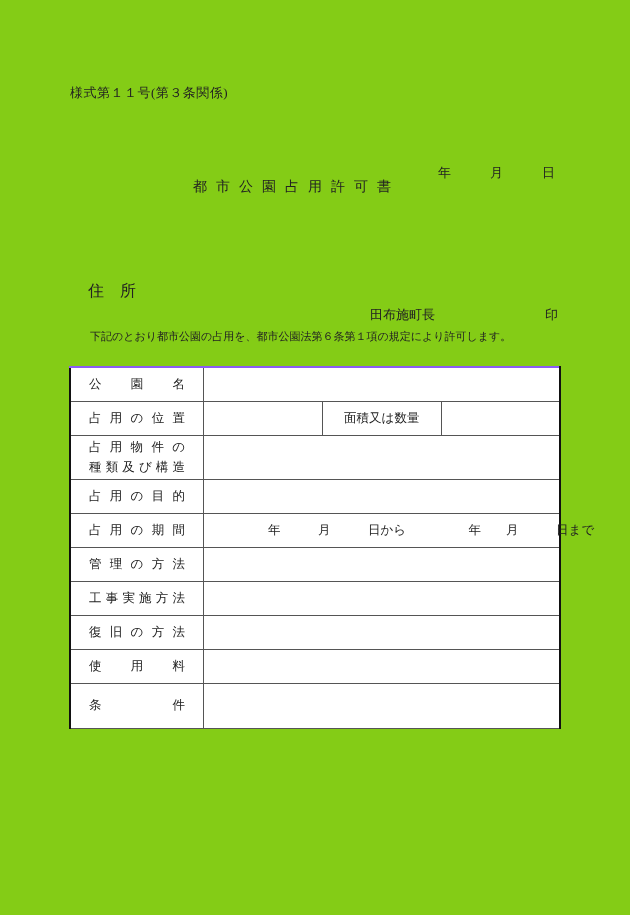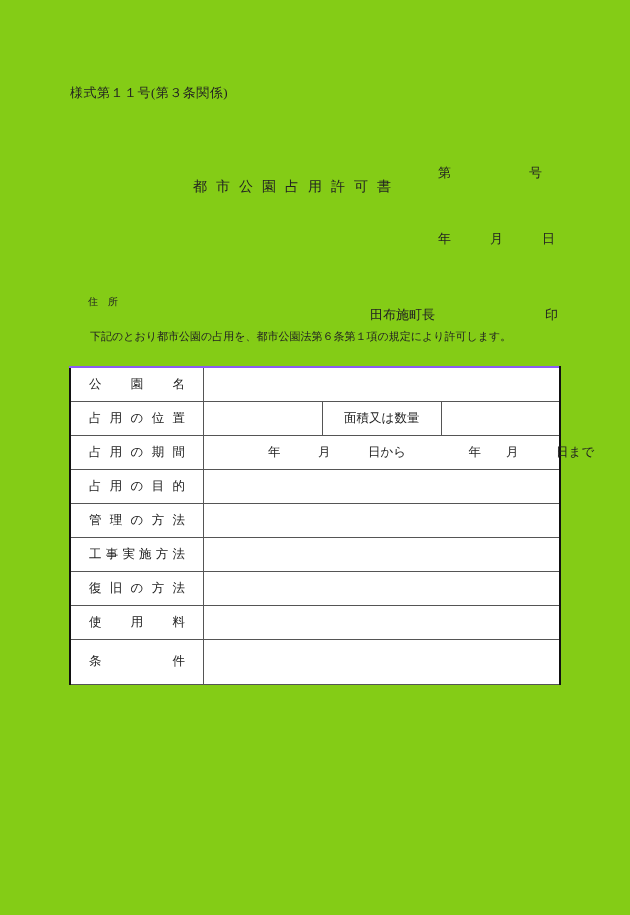--- a/index.html
+++ b/index.html
@@ -46,22 +46,22 @@
     text-align: center;
     font-size: 14px;
     letter-spacing: 9px;
     text-indent: 9px;
     white-space: pre;
   }
 
   .recipient {
     position: absolute;
     left: 88px;
-    top: 232px;
-    font-size: 10px;
+    top: 221px;
+    font-size: 16px;
     line-height: 28px;
     white-space: pre;
   }
 
   .issuer {
     position: absolute;
     left: 357px;
     top: 290px;
     font-size: 13px;
     white-space: pre;
@@ -134,21 +134,20 @@
   }
 </style>
 </head>
 <body>
 
 <div class="page">
 
   <div class="form-code">様式第１１号(第３条関係)</div>
 
   <div class="doc-number-block">
-    <div>第　　　　　　号</div>
     <div>年　　　月　　　日</div>
   </div>
 
   <div class="doc-title">都市公園占用許可書</div>
 
   <div class="recipient">
     <div>住　所</div>
     <div>氏　名　　　　　　　　　様</div>
   </div>
 
@@ -170,39 +169,46 @@
 
       <tr class="row-std">
         <td class="label-cell outer-left">
           <span class="label-justified">占用の位置</span>
         </td>
         <td></td>
         <td class="sub-label-cell">面積又は数量</td>
         <td class="outer-right"></td>
       </tr>
 
+      <tr class="row-tall">
+        <td class="label-cell label-two-line outer-left">
+          <span class="label-justified">占用物件の</span>
+          <span class="label-justified">種類及び構造</span>
+        </td>
+        <td class="outer-right" colspan="3"></td>
+      </tr>
+
+      <tr class="row-std">
+        <td class="label-cell outer-left">
+          <span class="label-justified">占用の目的</span>
+        </td>
+        <td class="outer-right" colspan="3"></td>
+      </tr>
 
       <tr class="row-std">
         <td class="label-cell outer-left">
           <span class="label-justified">占用の期間</span>
         </td>
         <td class="outer-right" colspan="3">
           <span class="inline-fields period-fields">年　　　月　　　日から　　　　　年　　月　　　日まで</span>
         </td>
       </tr>
 
       <tr class="row-std">
         <td class="label-cell outer-left">
-          <span class="label-justified">占用の目的</span>
-        </td>
-        <td class="outer-right" colspan="3"></td>
-      </tr>
-
-      <tr class="row-std">
-        <td class="label-cell outer-left">
           <span class="label-justified">管理の方法</span>
         </td>
         <td class="outer-right" colspan="3"></td>
       </tr>
 
       <tr class="row-std">
         <td class="label-cell outer-left">
           <span class="label-justified">工事実施方法</span>
         </td>
         <td class="outer-right" colspan="3"></td>

